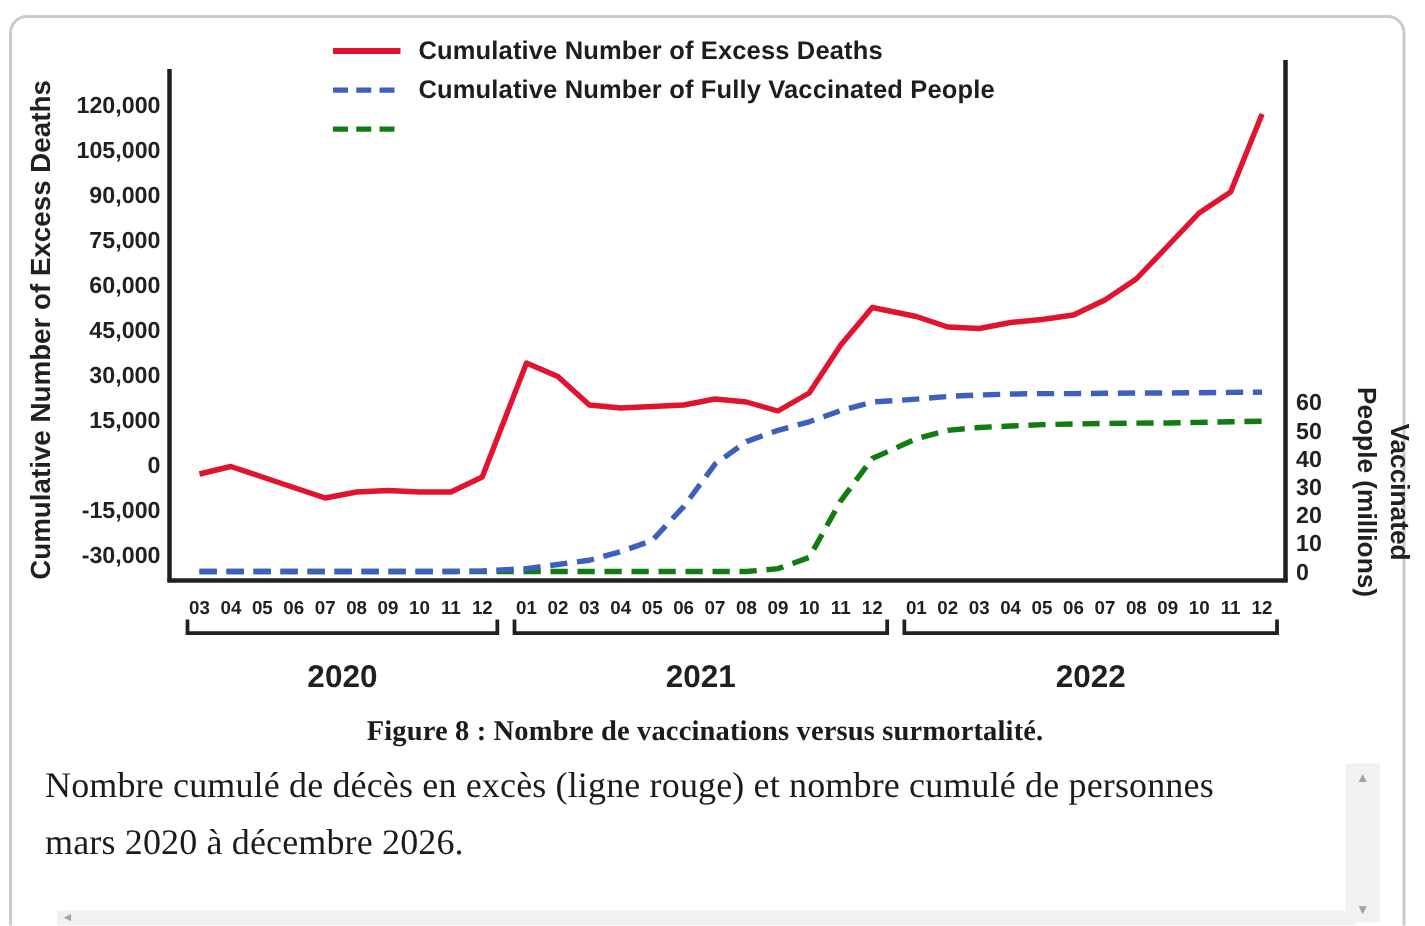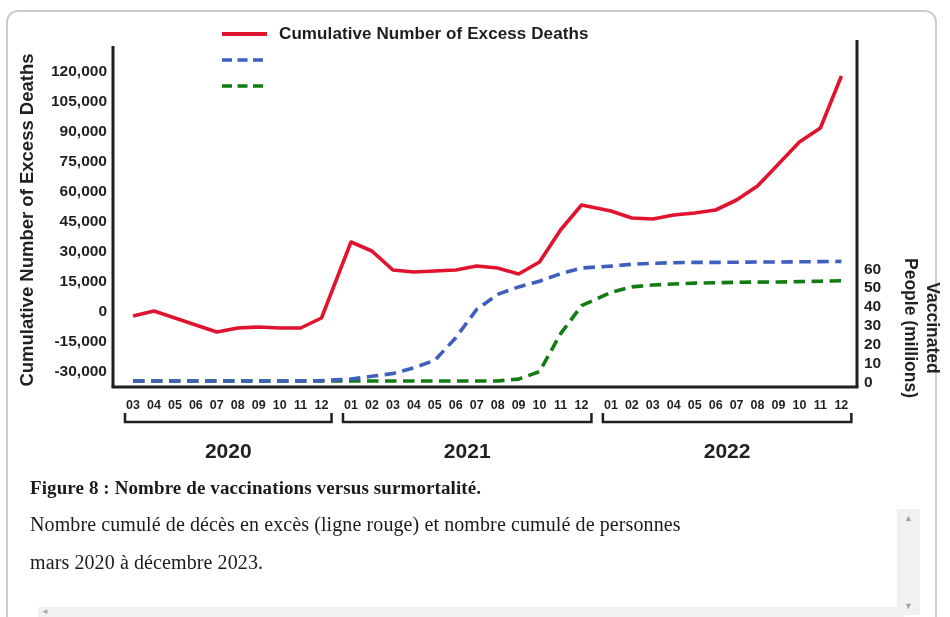--- a/index.html
+++ b/index.html
@@ -20,23 +20,23 @@
   .legend-label{
     font-size:17px;font-weight:bold;color:#1d1d1d;white-space:nowrap;
     letter-spacing:0.1px;
   }
   
   .caption{
     position:absolute;left:30px;top:475px;width:880px;
     font-family:"Liberation Serif", serif;color:#1b1b1b;
   }
   .caption-title{
-    font-size:19px;font-weight:bold;line-height:26px;letter-spacing:0.1px;
+    font-size:19px;font-weight:bold;line-height:26px;letter-spacing:0.1px;text-align:center;
   }
-  .caption-line{font-size:20px;line-height:37.5px;letter-spacing:0.1px;}
+  .caption-line{font-size:24px;line-height:37.5px;letter-spacing:0.1px;}
   .caption-body{margin-top:5px;}
   
   .vscroll{
     position:absolute;left:897px;top:509px;width:23px;height:106px;
     background:#f1f1f1;display:flex;flex-direction:column;
     justify-content:space-between;align-items:center;
   }
   .scroll-arrow{
     font-size:9px;color:#a3a3a3;line-height:18px;height:18px;width:100%;
     text-align:center;user-select:none;
@@ -128,33 +128,34 @@
   <div class="legend-row">
     <svg width="47" height="10">
       <line class="lg-marker" x1="1" y1="5" x2="46" y2="5" stroke="#e0142f" stroke-width="4"></line>
     </svg>
     <span class="legend-label">Cumulative Number of Excess Deaths</span>
   </div>
   <div class="legend-row">
     <svg width="47" height="10">
       <line class="lg-marker" x1="1" y1="5" x2="46" y2="5" stroke="#3f5fbe" stroke-width="3.5" stroke-dasharray="10 5.5"></line>
     </svg>
+    <span class="legend-label">Cumulative Number of Fully Vaccinated People</span>
   </div>
   <div class="legend-row">
     <svg width="47" height="10">
       <line class="lg-marker" x1="1" y1="5" x2="46" y2="5" stroke="#117c11" stroke-width="3.5" stroke-dasharray="10 5.5"></line>
     </svg>
   </div>
 </div>
 
 <div class="caption">
   <div class="caption-title">Figure 8 : Nombre de vaccinations versus surmortalité.</div>
   <div class="caption-body">
     <div class="caption-line">Nombre cumulé de décès en excès (ligne rouge) et nombre cumulé de personnes</div>
-    <div class="caption-line">mars 2020 à décembre 2023.</div>
+    <div class="caption-line">mars 2020 à décembre 2026.</div>
   </div>
 </div>
 
 <div class="vscroll">
   <div class="scroll-arrow">▲</div>
   <div class="scroll-arrow">▼</div>
 </div>
 
 <div class="hscroll">
   <div class="scroll-arrow">◄</div>

